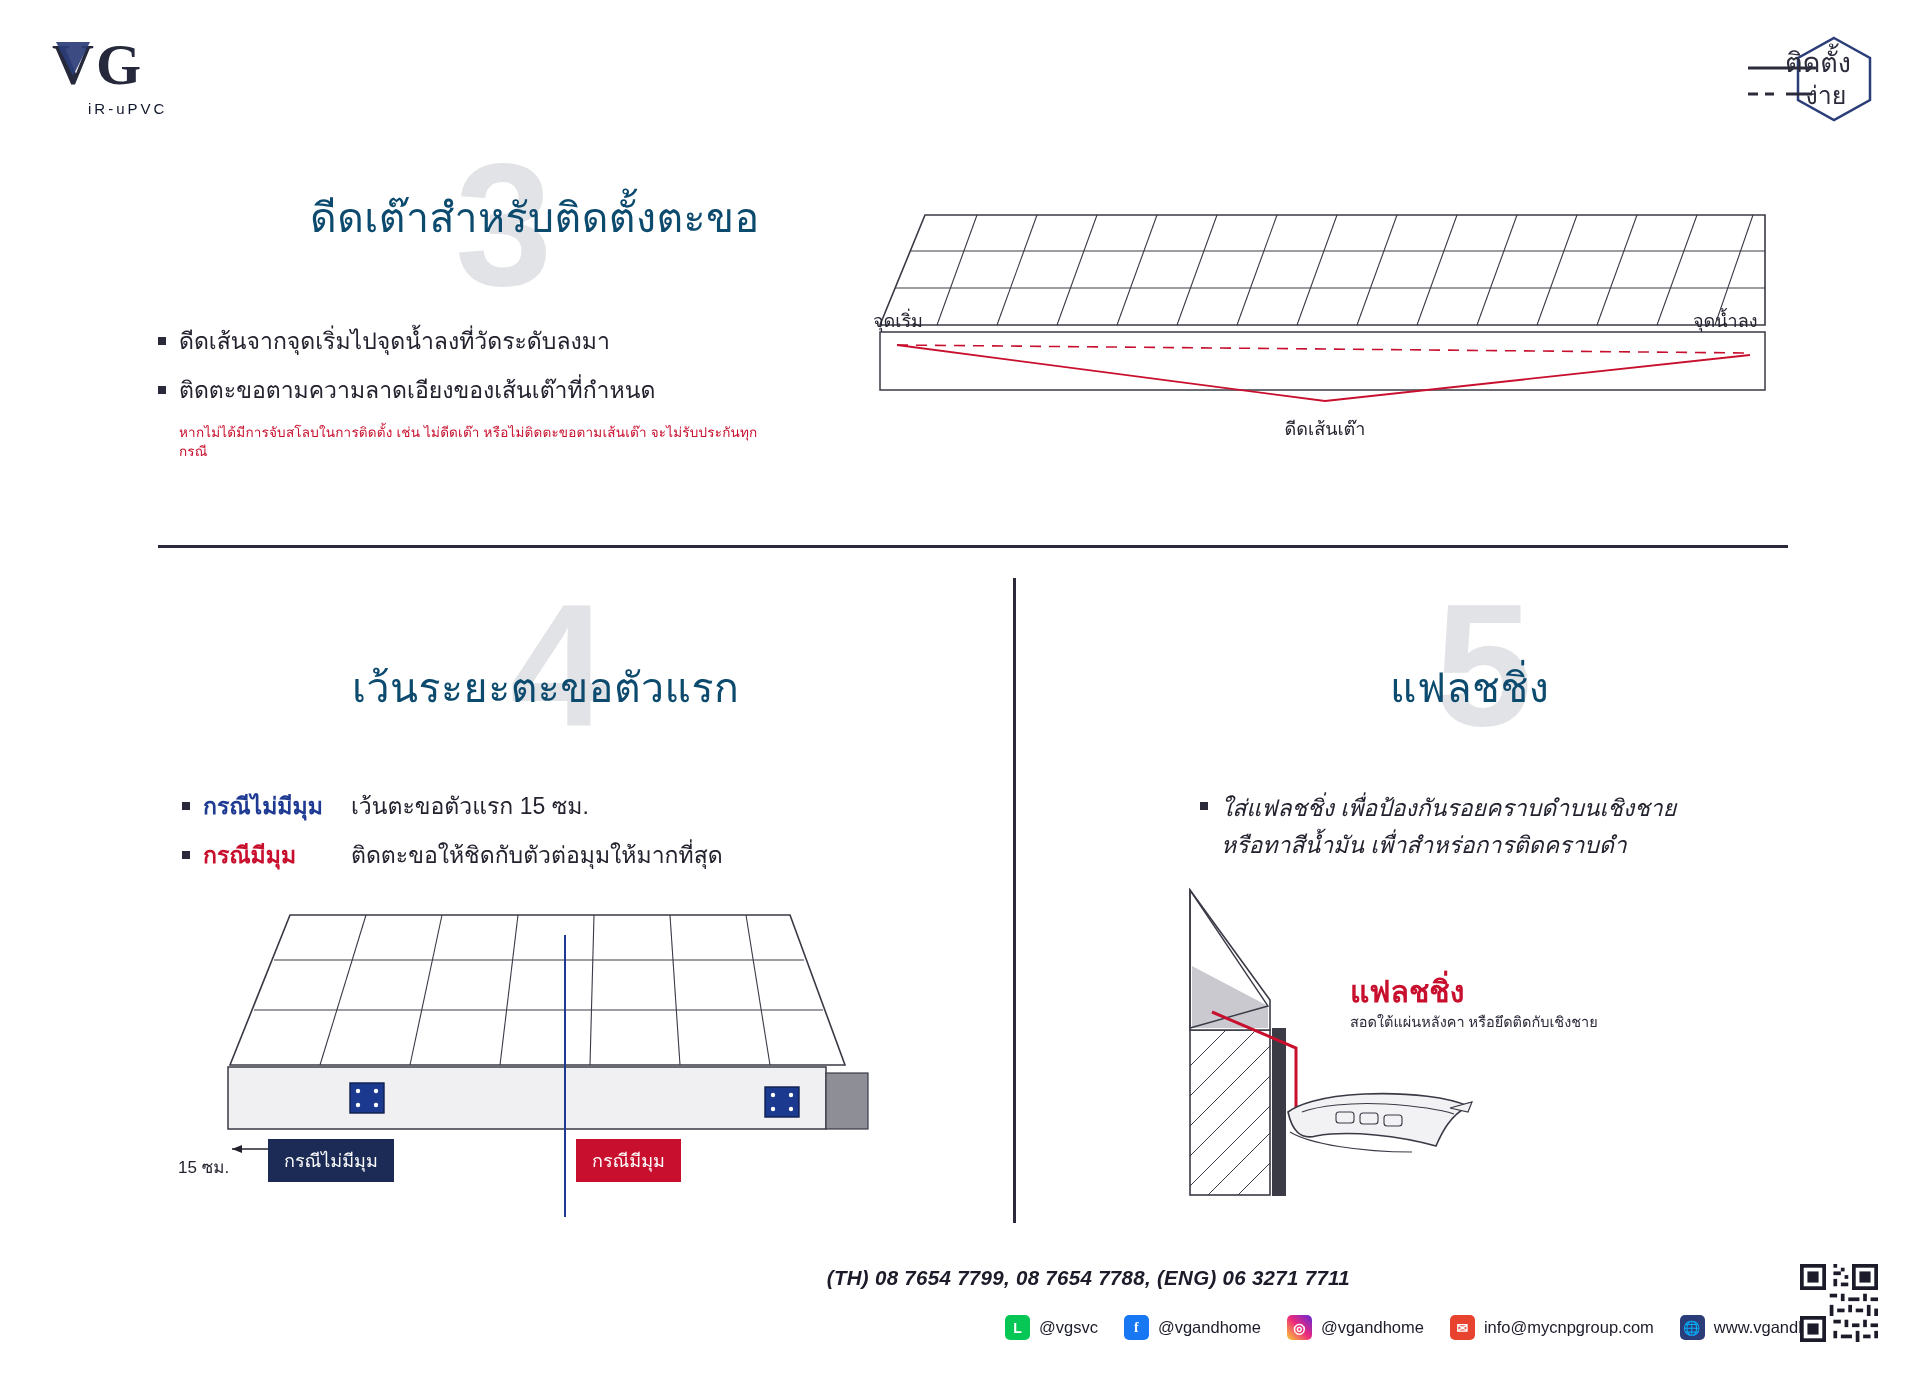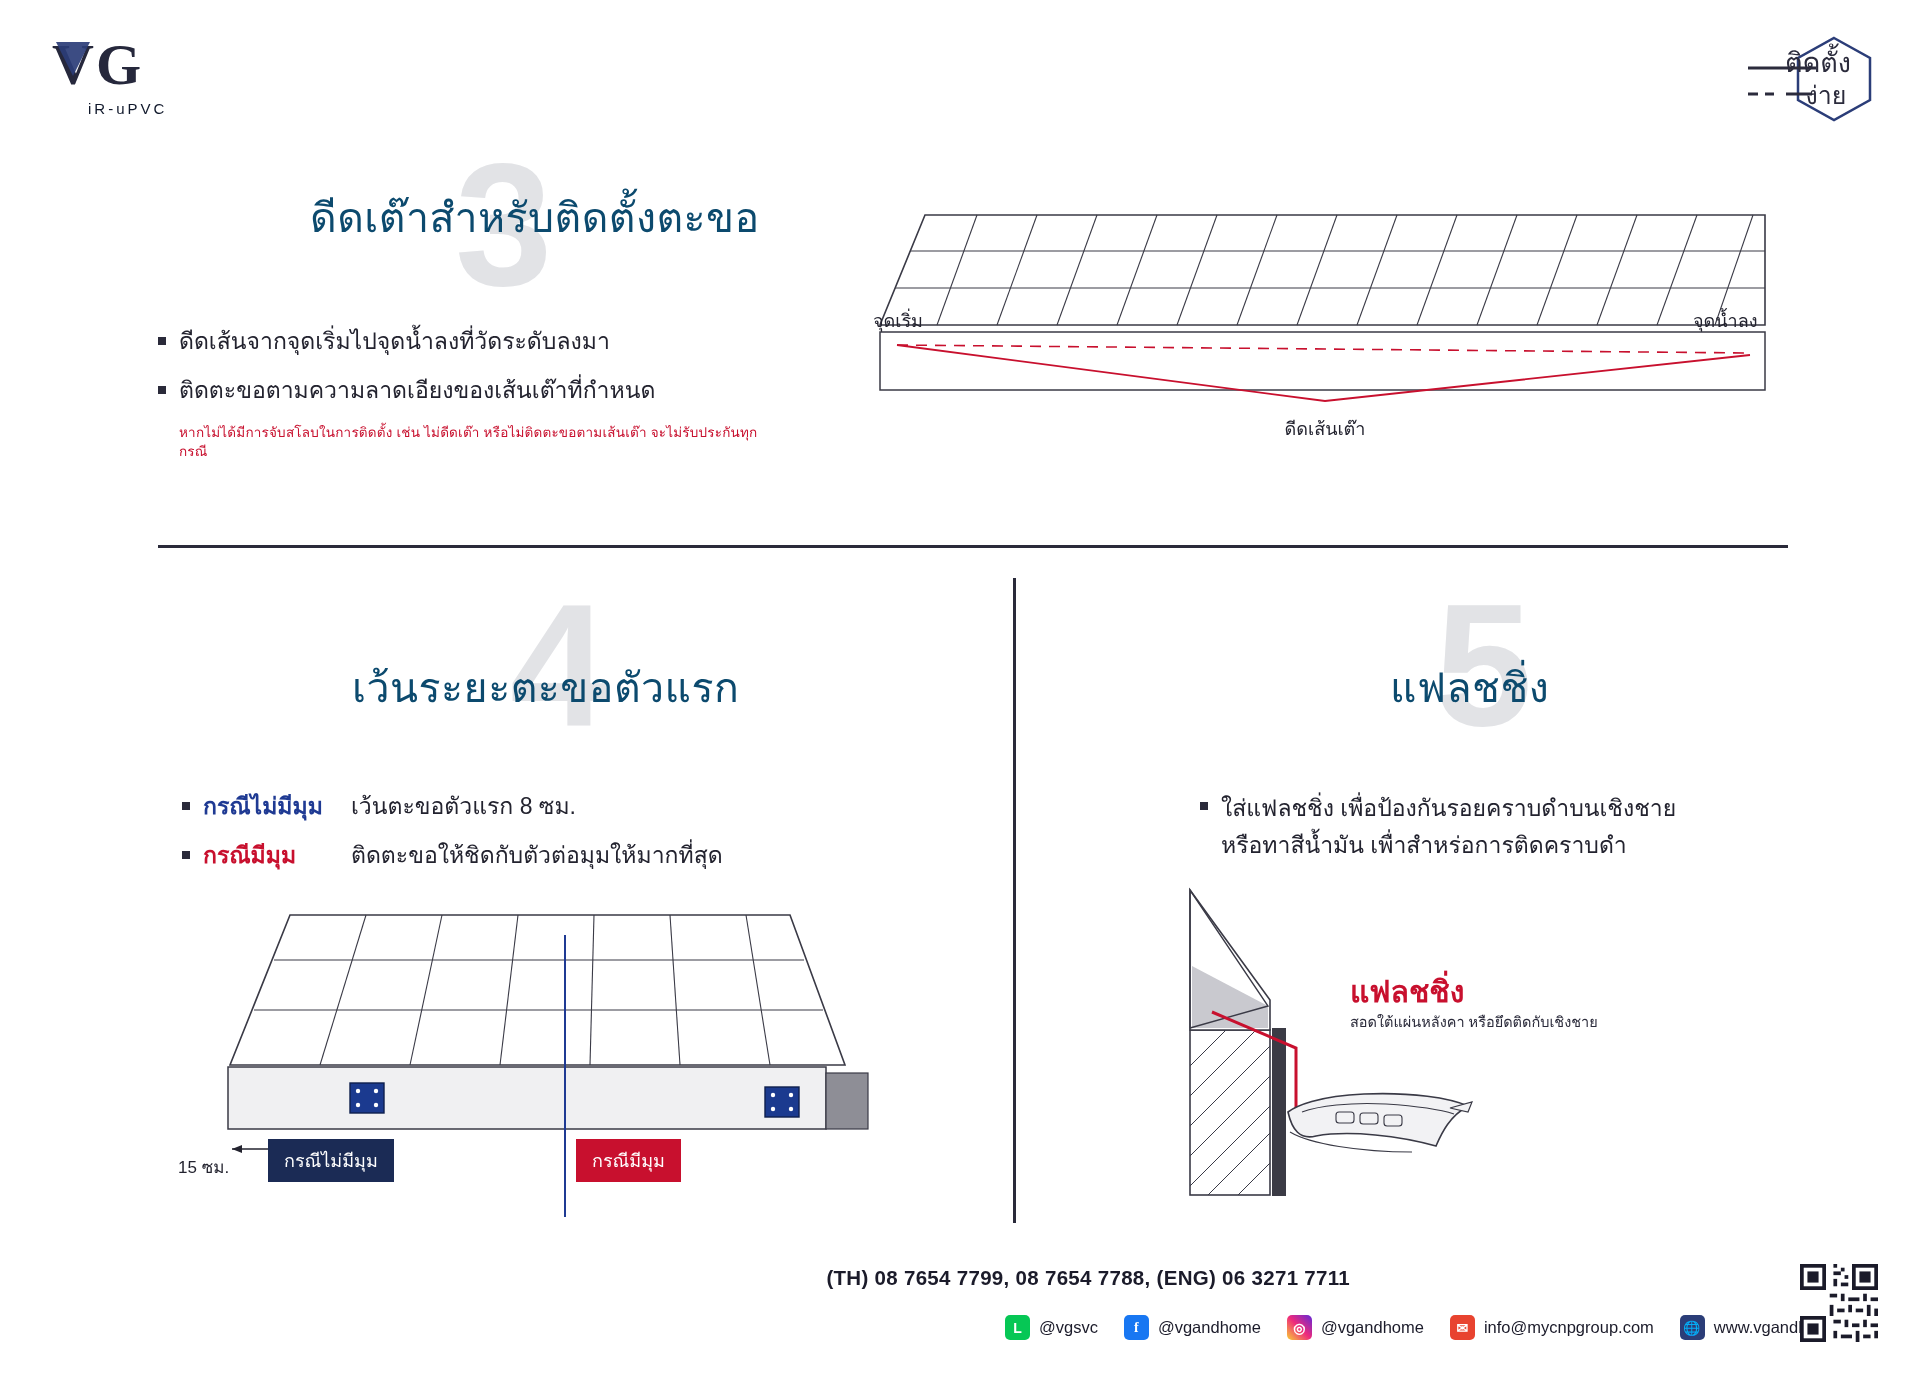--- a/index.html
+++ b/index.html
@@ -64,21 +64,21 @@
   .b5 { left: 1200px; top: 790px; width: 560px; }
 
   .bullet-row {
     display: flex; align-items: flex-start; margin-bottom: 16px;
     font-size: 23px; color: #23232f; line-height: 1.45;
   }
   .sq {
     width: 8px; height: 8px; background: #2a2a3a; margin-right: 13px;
     margin-top: 12px; flex: 0 0 auto;
   }
-  .b5 .bullet-row { font-size: 23px; line-height: 1.6; }
+  .b5 .bullet-row { font-size: 23px; line-height: 1.6; font-style: italic; }
 
   .note-red {
     margin-top: 5px; font-size: 13.5px; color: #c8102e; line-height: 1.4;
     padding-left: 21px; letter-spacing: .2px;
   }
 
   .lbl-navy { color: #1f3a93; font-weight: bold; }
   .lbl-red { color: #c8102e; font-weight: bold; }
   .tw { min-width: 148px; display:inline-block; }
 
@@ -97,20 +97,21 @@
   .fig3 { left: 855px; top: 205px; }
   .fig4 { left: 170px; top: 905px; }
   .fig5 { left: 1150px; top: 880px; }
 
   
   .footer { position: absolute; left: 0; bottom: 0; width: 1920px; height: 150px; }
   .phones {
     position: absolute; right: 570px; bottom: 86px;
     font-size: 20.5px; font-weight: bold; color: #1b1b2a; letter-spacing: .3px;
     white-space: nowrap;
+    font-style: italic;
   }
   .social {
     position: absolute; left: 1005px; bottom: 36px;
     display: flex; align-items: center; gap: 26px;
     font-size: 16.5px; color: #1b1b2a;
   }
   .soc { display: flex; align-items: center; gap: 9px; white-space: nowrap; }
   .ico {
     width: 25px; height: 25px; border-radius: 5px; flex: 0 0 auto;
     display: flex; align-items: center; justify-content: center;
@@ -214,21 +215,21 @@
 <div class="hr-main"></div>
 <div class="vr-main"></div>
 
 <div class="big-num num4">4</div>
 <div class="head-th h4">เว้นระยะตะขอตัวแรก</div>
 
 <div class="bullets b4">
   <div class="bullet-row">
     <span class="sq"></span>
     <span class="lbl-navy tw">กรณีไม่มีมุม</span>
-    <span>เว้นตะขอตัวแรก 8 ซม.</span>
+    <span>เว้นตะขอตัวแรก 15 ซม.</span>
   </div>
   <div class="bullet-row">
     <span class="sq"></span>
     <span class="lbl-red tw">กรณีมีมุม</span>
     <span>ติดตะขอให้ชิดกับตัวต่อมุมให้มากที่สุด</span>
   </div>
 </div>
 
 <div class="fig fig4">
   <svg width="700" height="320" viewBox="0 0 700 320">

